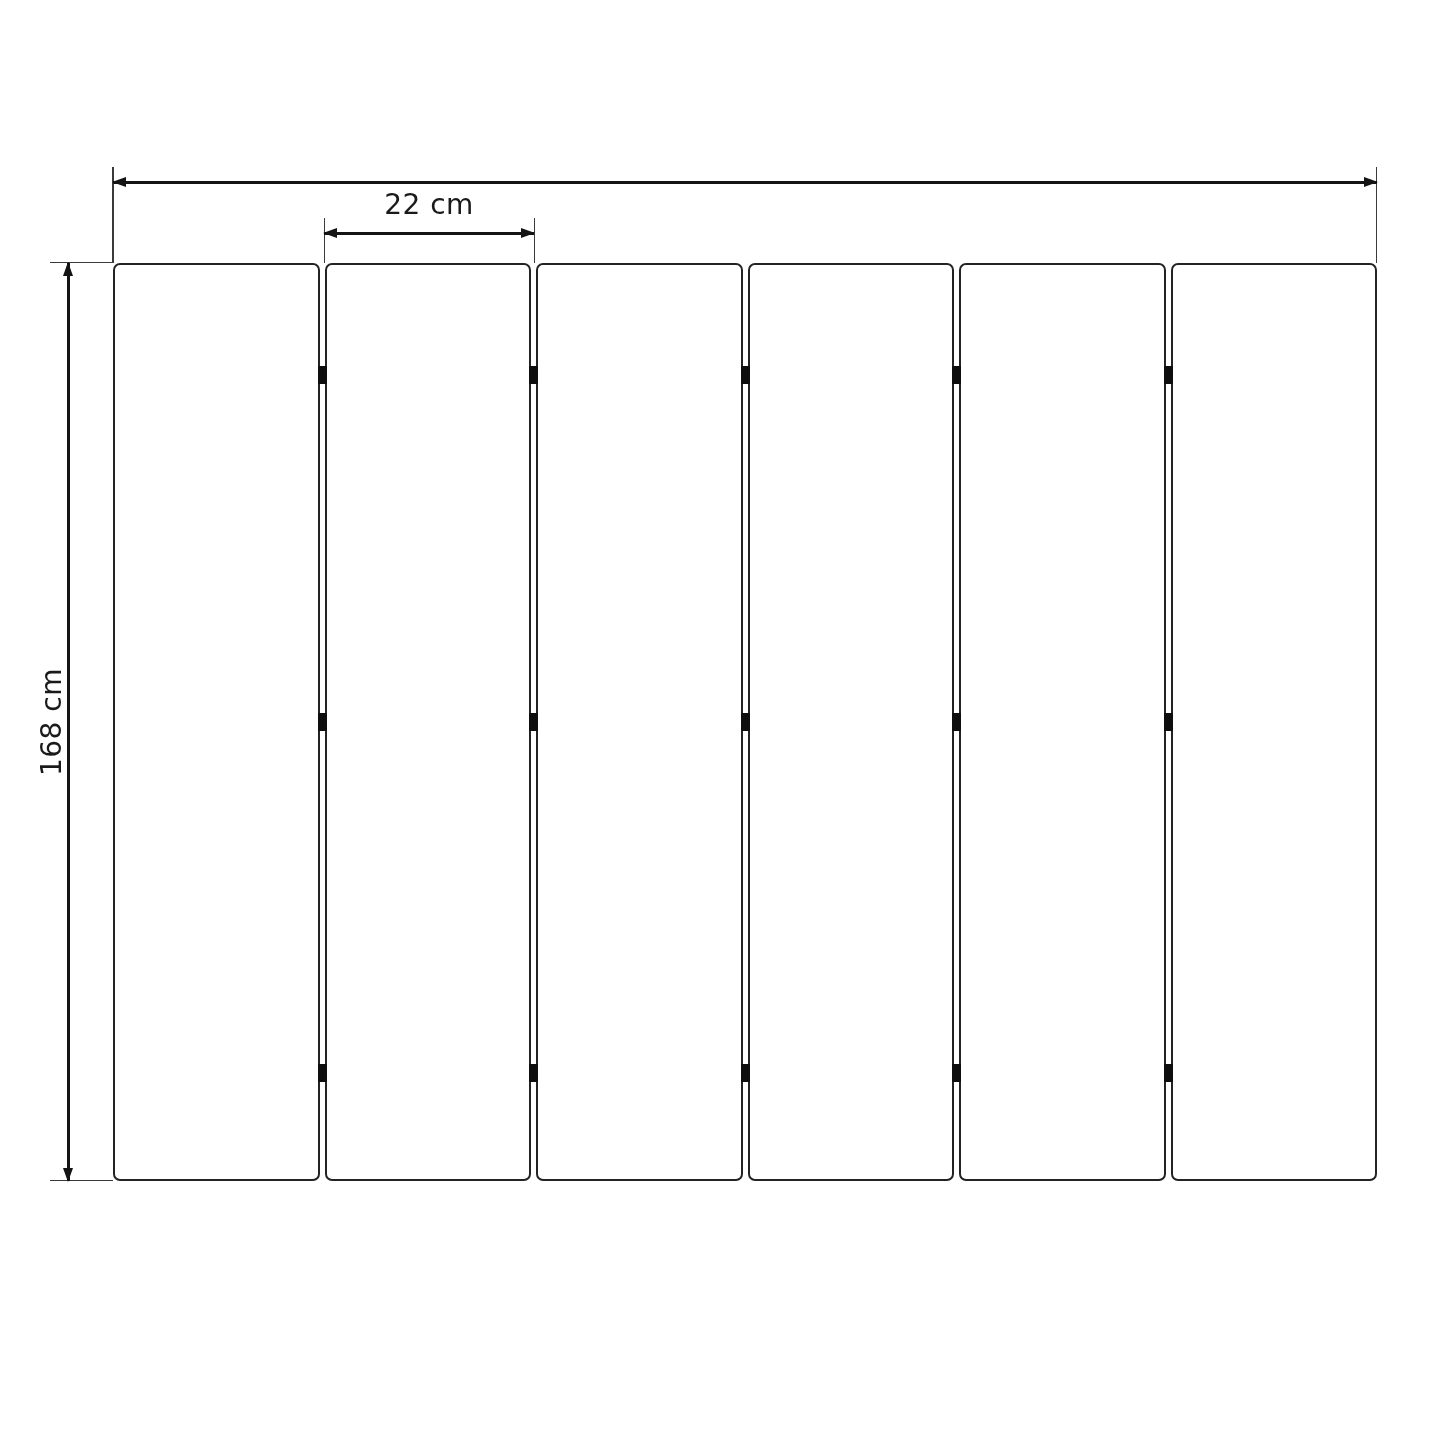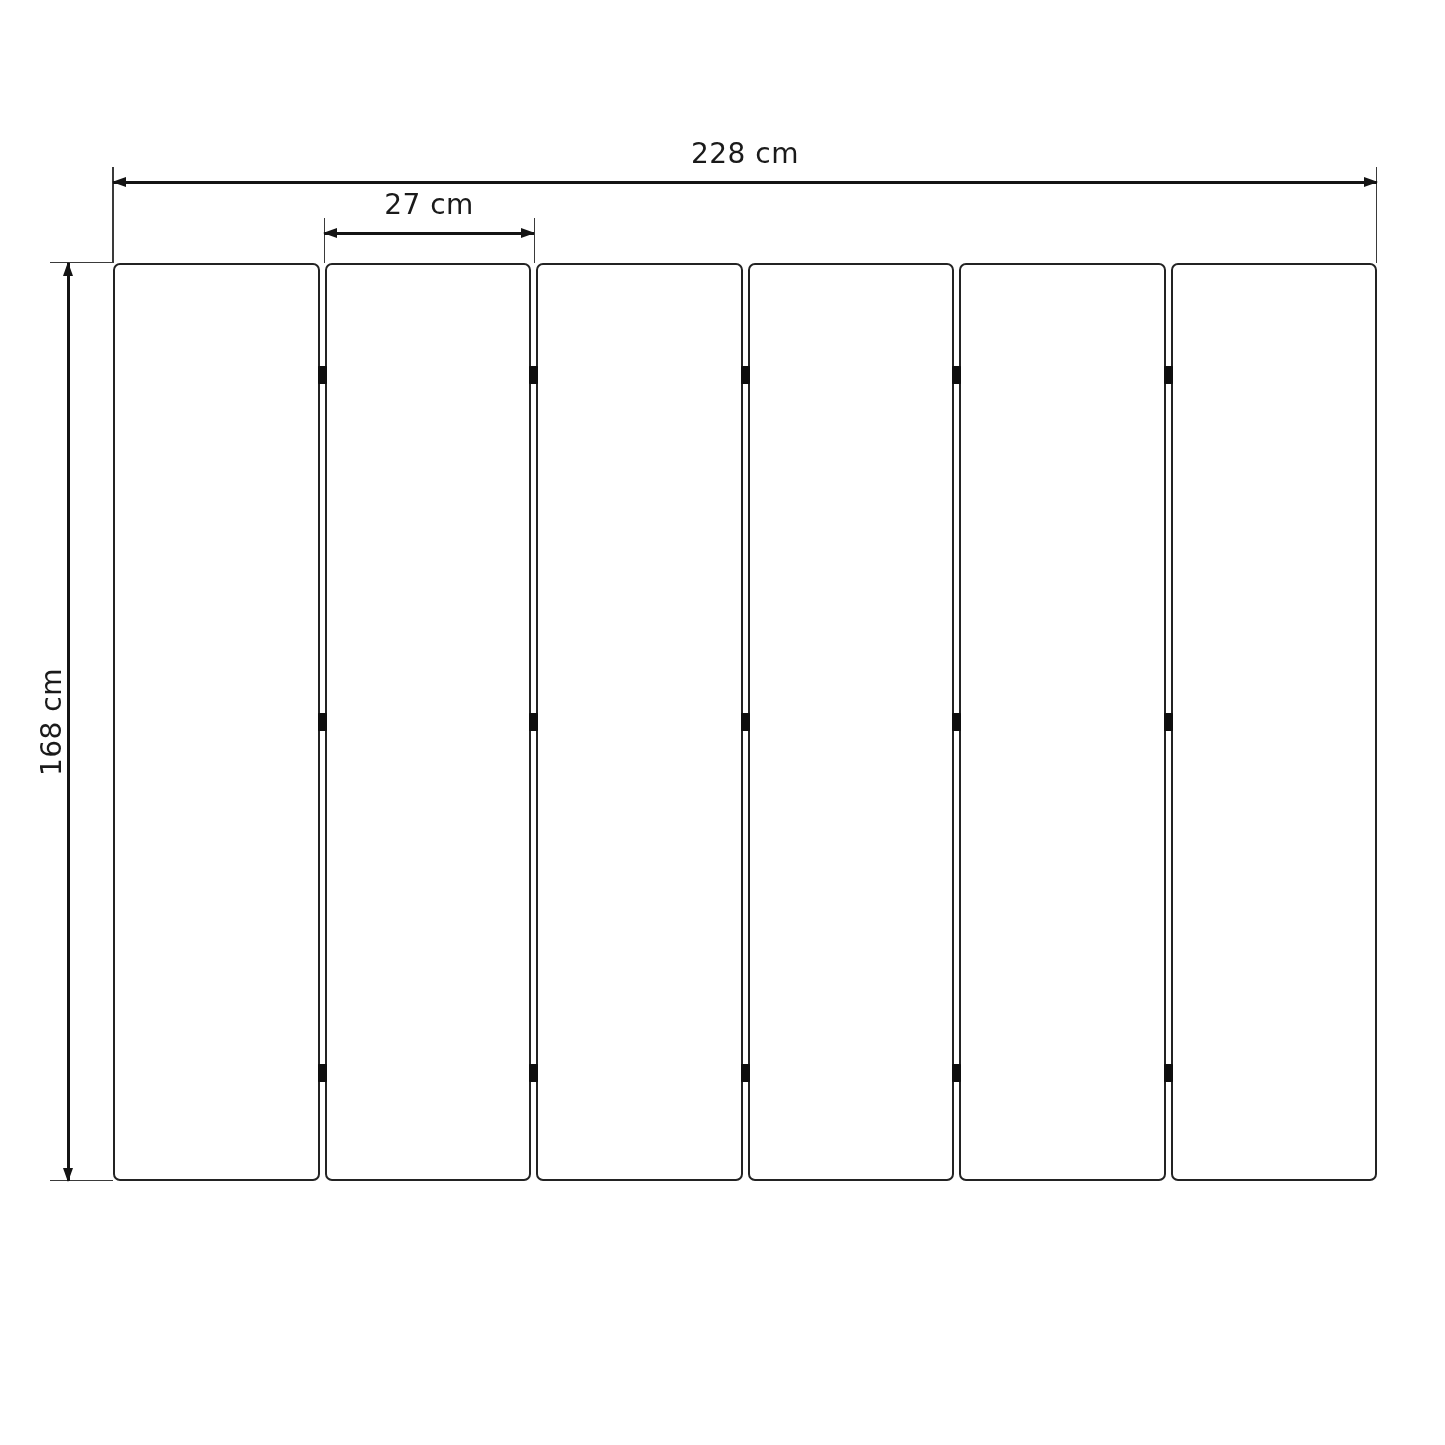--- a/index.html
+++ b/index.html
@@ -114,29 +114,28 @@
       <div class="hinge" style="left: 1050.5px; top: 450px;"></div>
       <div class="hinge" style="left: 1050.5px; top: 801px;"></div>
     </div>
 
   <div class="ext-v" style="left:112px;top:167px;height:96px;"></div>
   <div class="ext-v" style="left:1375.5px;top:167px;height:96px;"></div>
   <div class="dim-line-h" style="left:113px;top:181px;width:1264px;">
     <span class="arr arr-left"></span>
     <span class="arr arr-right"></span>
   </div>
-  <div class="dim-label label-total">228 cm</div>
 
   <div class="ext-v" style="left:323.5px;top:218px;height:45px;"></div>
   <div class="ext-v" style="left:533.5px;top:218px;height:45px;"></div>
   <div class="dim-line-h" style="left:324px;top:232px;width:210px;">
     <span class="arr arr-left"></span>
     <span class="arr arr-right"></span>
   </div>
-  <div class="dim-label label-panel">27 cm</div>
+  <div class="dim-label label-panel">22 cm</div>
 
   <div class="ext-h" style="left:50px;top:261.5px;width:63px;"></div>
   <div class="ext-h" style="left:50px;top:1179.5px;width:63px;"></div>
   <div class="dim-line-v" style="left:67px;top:263px;height:918px;">
     <span class="arr arr-up"></span>
     <span class="arr arr-down"></span>
   </div>
   <div class="dim-label label-height">168 cm</div>
 
 </div>

